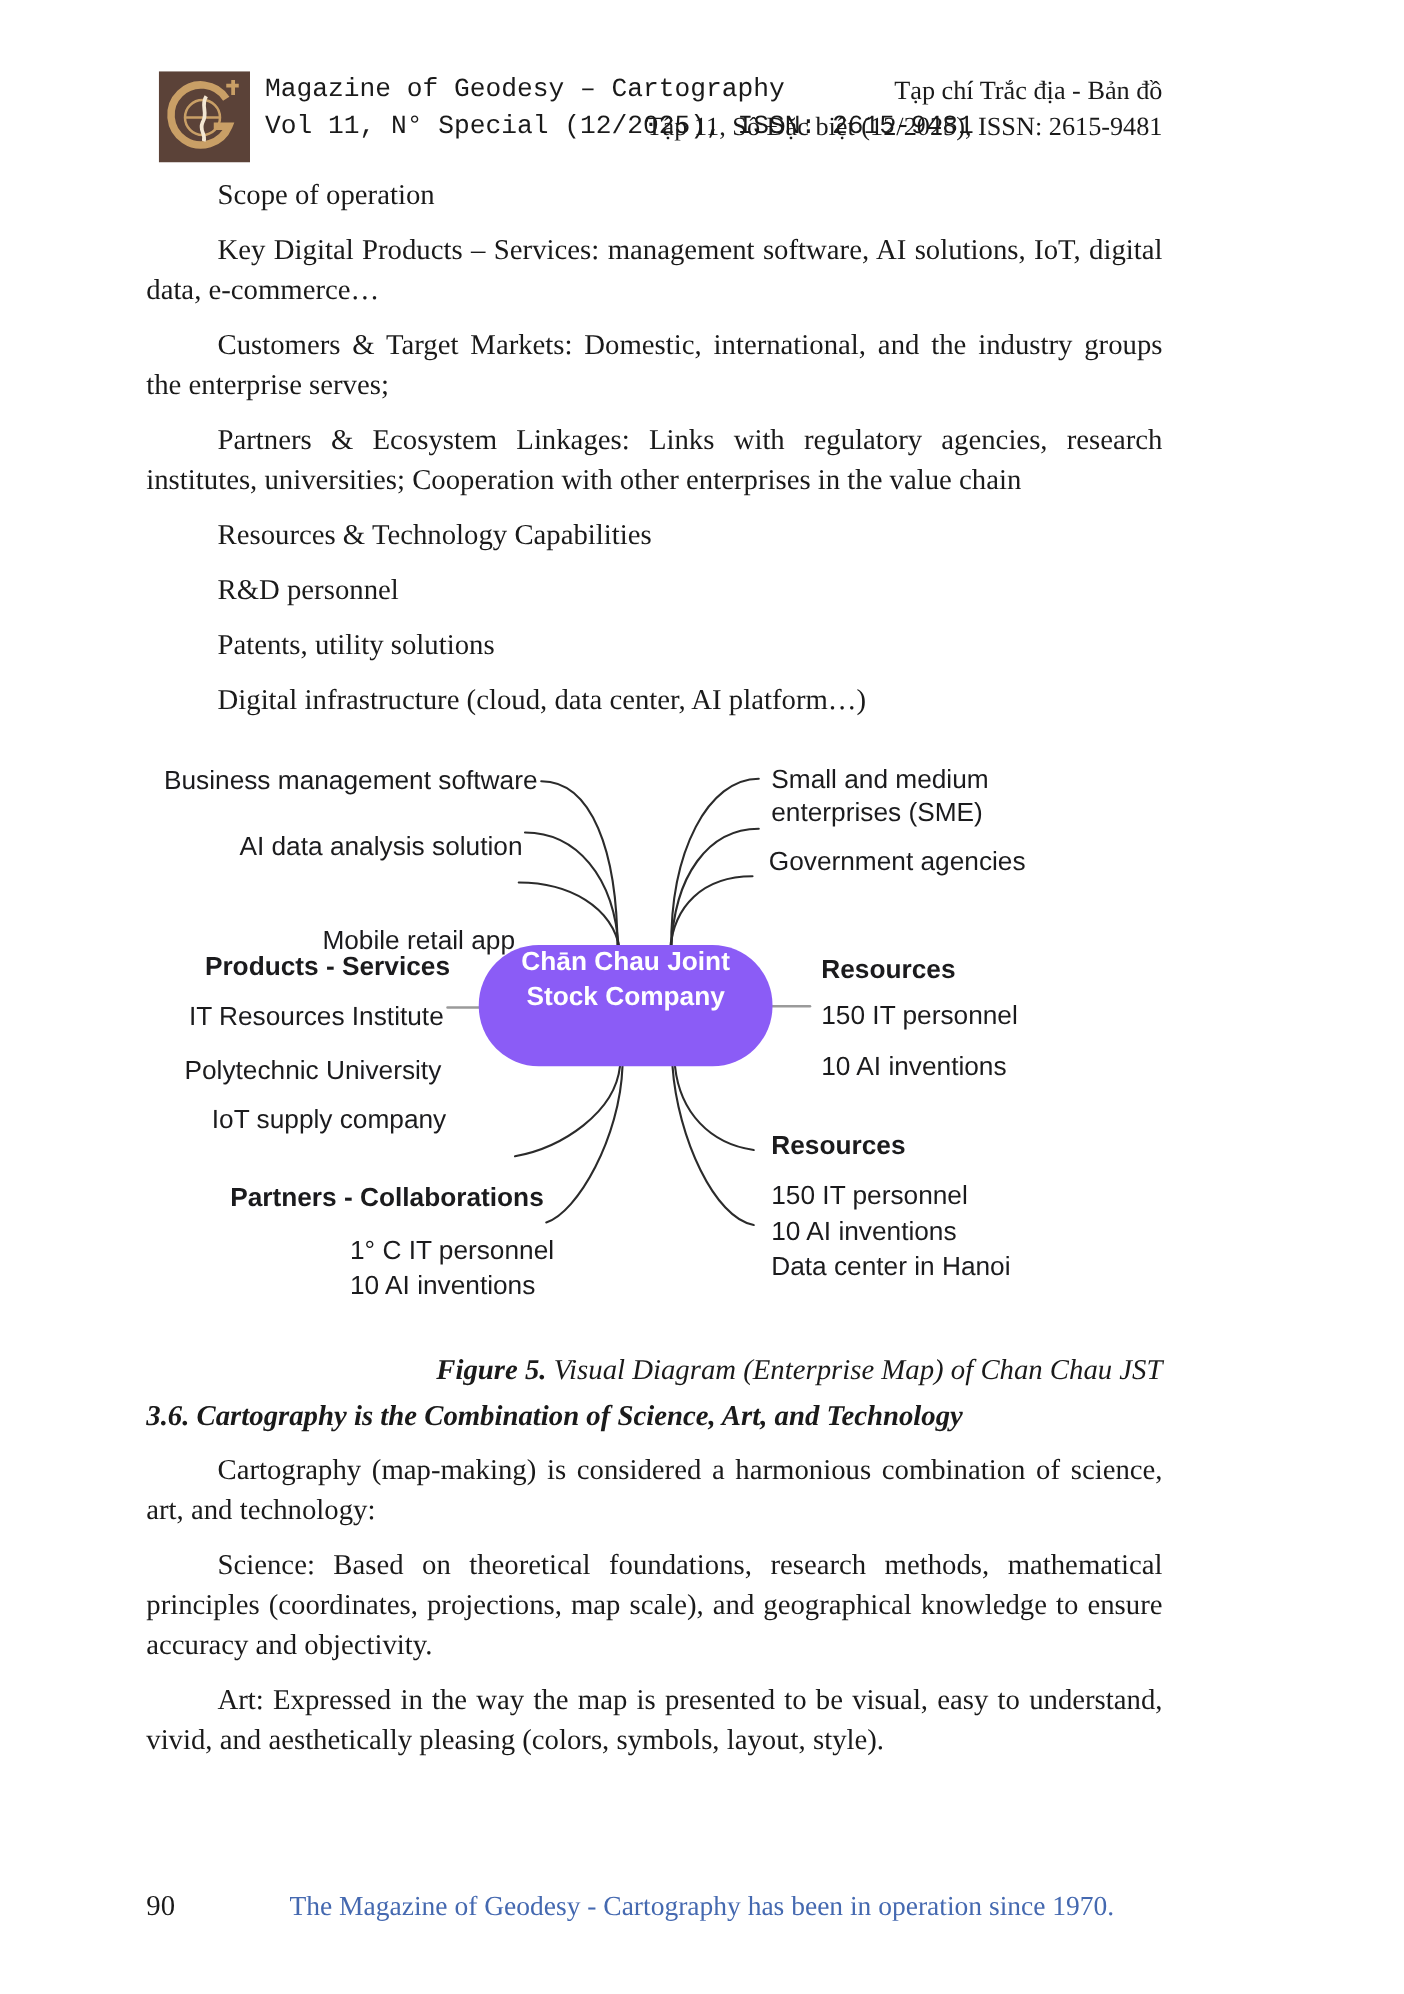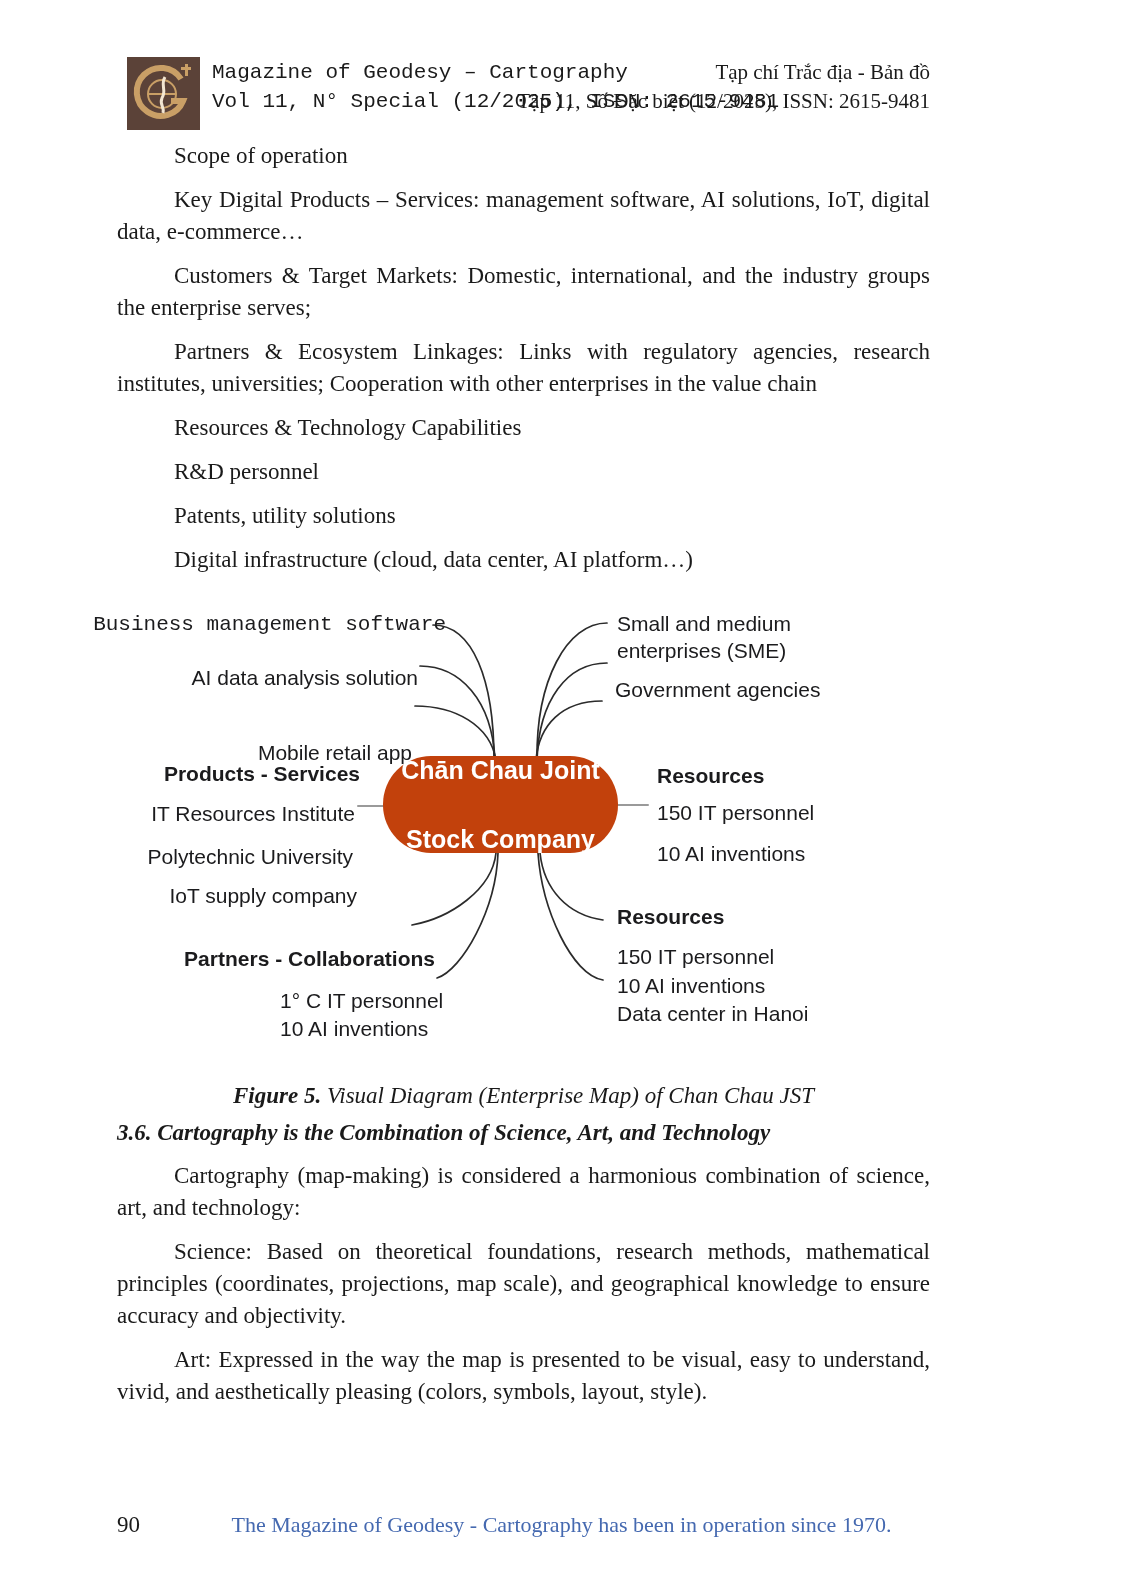--- a/index.html
+++ b/index.html
@@ -19,25 +19,25 @@
   .content p{margin:0 0 12px 0;font-size:23px;line-height:32px;text-align:justify;text-indent:57px;}
 
   
   .diagram{position:absolute;left:140px;top:580px;width:680px;height:470px;
            font-family:"Liberation Sans",sans-serif;color:#1b1b1d;}
   .diagram svg{position:absolute;left:0;top:0;}
   .dlabel{position:absolute;font-size:21px;line-height:22px;white-space:nowrap;}
   .dlabel.two-line{line-height:27px;white-space:nowrap;}
   .dlabel.bold{font-weight:bold;}
   .node{position:absolute;left:243px;top:176px;width:235px;height:97px;border-radius:48px;
-        background:#c2410c;display:flex;flex-direction:column;align-items:center;justify-content:space-between;
-        color:#ffffff;font-weight:bold;font-size:25px;line-height:28px;text-align:center;}
+        background:#8b5cf6;display:flex;flex-direction:column;align-items:center;justify-content:flex-start;
+        color:#ffffff;font-weight:bold;font-size:21px;line-height:28px;text-align:center;}
 
   
-  .fig-caption{position:absolute;left:117px;top:1083px;width:813px;text-align:center;
+  .fig-caption{position:absolute;left:117px;top:1083px;width:813px;text-align:right;
                font-size:23px;font-style:italic;}
   .fig-caption .fig-label{font-weight:bold;}
   .section-heading{position:absolute;left:117px;top:1120px;width:860px;
                    font-size:23px;font-weight:bold;font-style:italic;}
 
   
   .footer{position:absolute;left:0;top:1512px;width:1041px;height:40px;}
   .page-number{position:absolute;left:117px;top:0;font-size:23px;}
   .footer-note{position:absolute;left:0;top:0;width:1123px;text-align:center;
                font-size:22px;color:#4569b0;}
@@ -102,21 +102,21 @@
         <line x1="218" y1="226" x2="245" y2="226"></line>
         <line x1="478" y1="225" x2="508" y2="225"></line>
       </g>
     </svg>
 
     <div class="node">
       <div>Chān Chau Joint</div>
       <div>Stock Company</div>
     </div>
 
-    <div class="dlabel" style="right:374px;top:34px;font-family:Liberation Mono, monospace;">Business management software</div>
+    <div class="dlabel" style="right:390px;top:34px;">Business management software</div>
     <div class="dlabel" style="right:402px;top:75px;margin-top:12px;">AI data analysis solution</div>
     <div class="dlabel" style="right:408px;top:115px;margin-top:47px;">Mobile retail app</div>
 
     <div class="dlabel two-line" style="left:477px;top:30px;">
       <div>Small and medium</div>
       <div>enterprises (SME)</div>
     </div>
     <div class="dlabel" style="left:475px;top:99px;">Government agencies</div>
 
     <div class="dlabel bold" style="right:460px;top:183px;">Products - Services</div>

